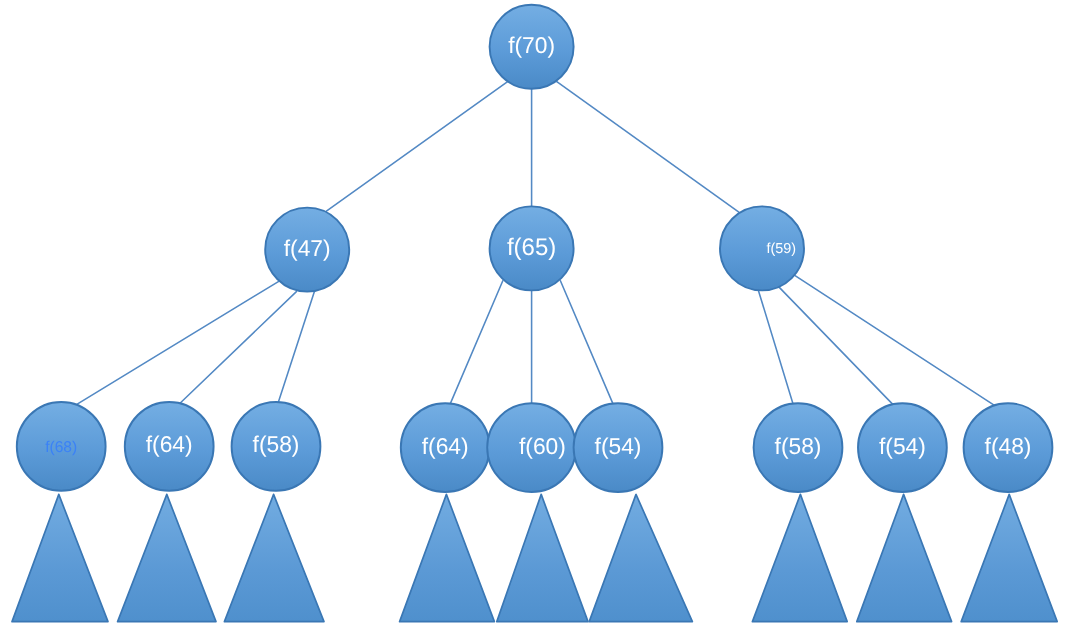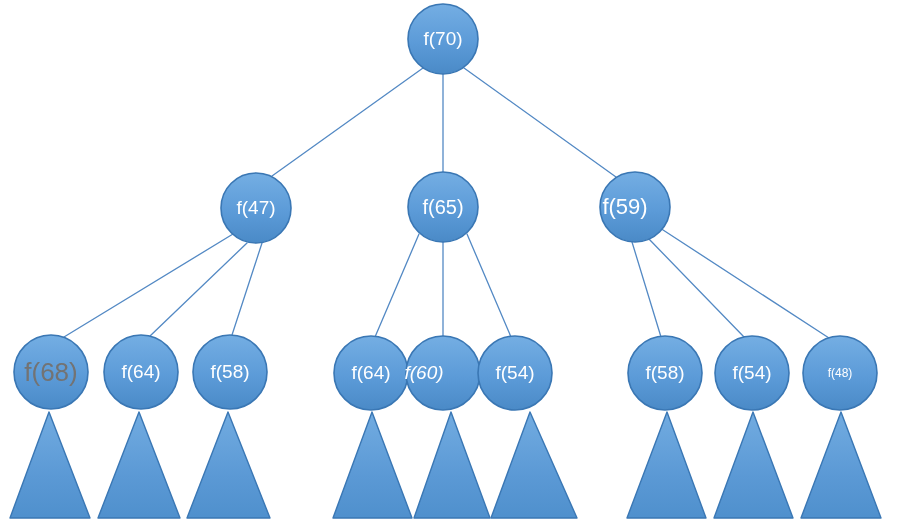--- a/index.html
+++ b/index.html
@@ -98,24 +98,24 @@
         <circle cx="665" cy="373" r="37" fill="url(#nodeGrad)" stroke="#3A77B4" stroke-width="1.6"></circle>
         <circle cx="752" cy="373" r="37" fill="url(#nodeGrad)" stroke="#3A77B4" stroke-width="1.6"></circle>
         <circle cx="840" cy="373" r="37" fill="url(#nodeGrad)" stroke="#3A77B4" stroke-width="1.6"></circle>
       </g>
   </svg>
 
   <div id="labels-layer">
       <div class="node-label" style="left: 443px; top: 39px; font-size: 19px; color: rgb(255, 255, 255);">f(70)</div>
       <div class="node-label" style="left: 256px; top: 208px; font-size: 19px; color: rgb(255, 255, 255);">f(47)</div>
       <div class="node-label" style="left: 443px; top: 207px; font-size: 20px; color: rgb(255, 255, 255);">f(65)</div>
-      <div class="node-label" style="left: 625px; top: 207px; font-size: 22px; color: rgb(255, 255, 255);">f(59)</div>
-      <div class="node-label" style="left: 51px; top: 372px; font-size: 26px; color: #737373;">f(68)</div>
+      <div class="node-label" style="left: 651px; top: 207px; font-size: 12px; color: rgb(255, 255, 255);">f(59)</div>
+      <div class="node-label" style="left: 51px; top: 372px; font-size: 13px; color: #3b82f6;">f(68)</div>
       <div class="node-label" style="left: 141px; top: 372px; font-size: 19px; color: rgb(255, 255, 255);">f(64)</div>
       <div class="node-label" style="left: 230px; top: 372px; font-size: 19px; color: rgb(255, 255, 255);">f(58)</div>
       <div class="node-label" style="left: 371px; top: 373px; font-size: 19px; color: rgb(255, 255, 255);">f(64)</div>
-      <div class="node-label" style="left: 424px; top: 373px; font-size: 19px; color: rgb(255, 255, 255); font-style: italic;">f(60)</div>
+      <div class="node-label" style="left: 452px; top: 373px; font-size: 19px; color: rgb(255, 255, 255);">f(60)</div>
       <div class="node-label" style="left: 515px; top: 373px; font-size: 19px; color: rgb(255, 255, 255);">f(54)</div>
       <div class="node-label" style="left: 665px; top: 373px; font-size: 19px; color: rgb(255, 255, 255);">f(58)</div>
       <div class="node-label" style="left: 752px; top: 373px; font-size: 19px; color: rgb(255, 255, 255);">f(54)</div>
-      <div class="node-label" style="left: 840px; top: 373px; font-size: 12px; color: rgb(255, 255, 255);">f(48)</div>
+      <div class="node-label" style="left: 840px; top: 373px; font-size: 19px; color: rgb(255, 255, 255);">f(48)</div>
     </div>
 </div>
 
 </body></html>

